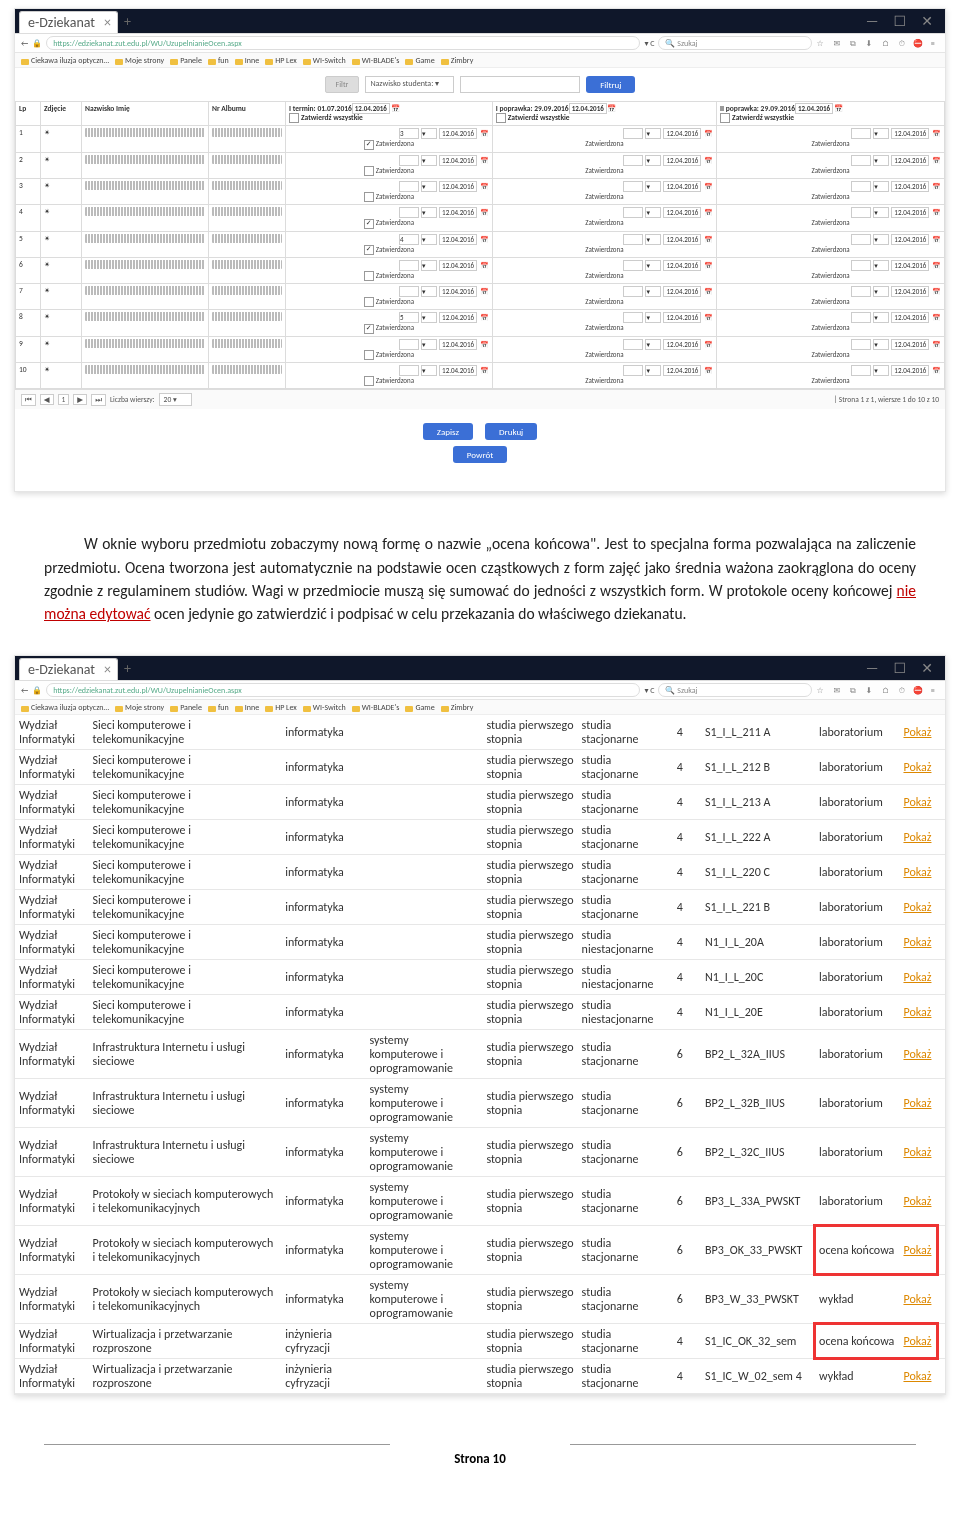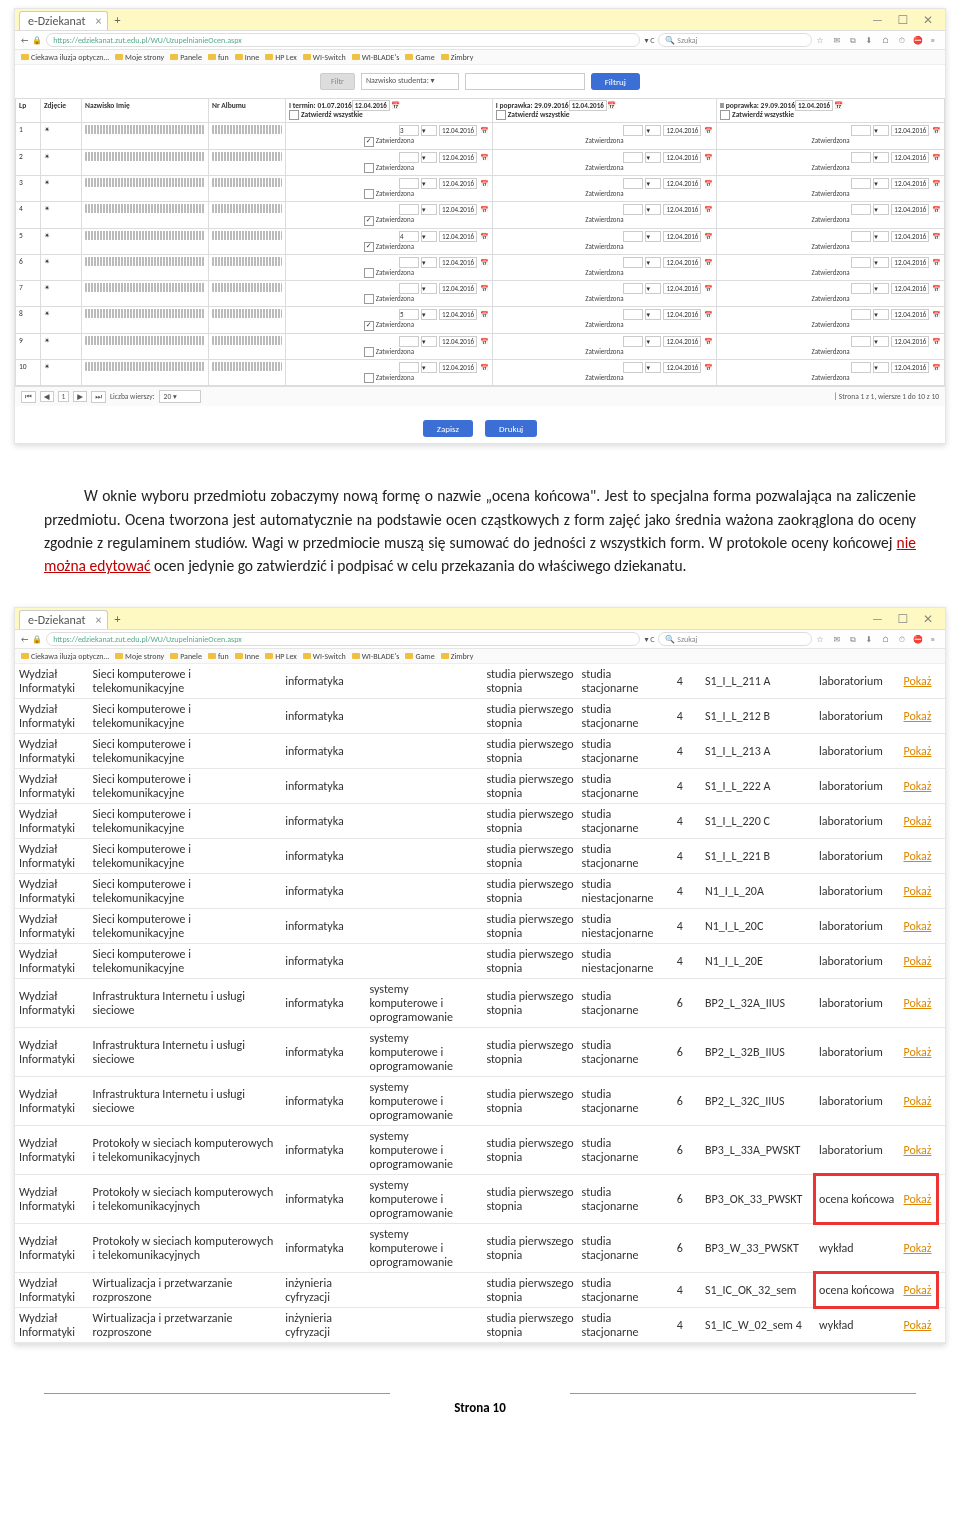--- a/index.html
+++ b/index.html
@@ -1,34 +1,34 @@
 <!DOCTYPE html>
 <html><head>
 <meta charset="utf-8">
 <style>
   body{margin:0;font-family:Calibri,Arial,sans-serif;background:#fff;color:#000;font-size:13px;width:960px}
   .screenshot{margin:8px 14px 16px;border:1px solid #e5e5e5;box-shadow:0 2px 6px rgba(0,0,0,.15);background:#f9f9f9}
-  .browser-bar{display:flex;align-items:center;background:#fef9c3;border-bottom:1px solid #ddd;font-size:12px;color:#555}
+  .browser-bar{display:flex;align-items:center;background:#0f172a;border-bottom:1px solid #ddd;font-size:14px;color:#555}
   .tab{background:#fff;border:1px solid #ccc;border-bottom:none;padding:2px 22px 2px 8px;margin:2px 0 0 4px;border-radius:3px 3px 0 0;position:relative}
   .tab .x{position:absolute;right:6px;top:2px;color:#888}
   .plus{margin-left:6px;color:#666}
   .win-btns{margin-left:auto;padding:2px 6px;color:#888;letter-spacing:6px}
   .addr-row{display:flex;align-items:center;padding:2px 6px;background:#fefefe;border-bottom:1px solid #e5e5e5;font-size:8px;color:#555;gap:4px}
   .addr{flex:1;border:1px solid #ddd;border-radius:10px;padding:1px 6px;background:#fff;color:#5a8;overflow:hidden;white-space:nowrap}
   .search{width:140px;border:1px solid #ddd;border-radius:10px;padding:1px 6px;background:#fff;color:#888}
   .tool-icons{color:#888;letter-spacing:4px}
   .tool-icons .red{color:#d33}
   .book-row{display:flex;gap:6px;padding:2px 6px;font-size:8px;color:#444;border-bottom:1px solid #eee;background:#fafafa;flex-wrap:wrap}
-  .bk{display:flex;align-items:center;gap:2px}
+  .bk{display:flex;align-items:flex-end;gap:2px}
   .folder{width:8px;height:6px;background:#f0c040;border-radius:1px}
   .content{background:#fff}
   
   .filter-row{display:flex;justify-content:center;gap:6px;padding:8px;font-size:8px}
   .ghost-btn{background:#ddd;color:#888;border:1px solid #ccc;padding:2px 10px;border-radius:2px}
-  .tiny-select{border:1px solid #ccc;background:#fff;padding:1px 23px 1px 4px;color:#555}
+  .tiny-select{border:1px solid #ccc;background:#fff;padding:1px 14px 1px 4px;color:#555}
   .small-input{border:1px solid #ccc;padding:1px 4px;width:110px}
   .blue-btn{background:#3b6fd6;color:#fff;padding:3px 14px;border-radius:3px;font-size:9px;border:0}
   .grades{width:100%;border-collapse:collapse;font-size:7.5px;color:#333}
   .grades th,.grades td{border:1px solid #dcdcdc;padding:2px 3px;text-align:left;vertical-align:top}
   .grades th{background:#fff;font-weight:bold;font-size:7.5px}
   .term-head{white-space:nowrap}
   .date-pill{border:1px solid #ccc;background:#fff;padding:0 2px;font-size:7px}
   .cal{color:#5a8;margin-left:1px}
   .grade-line{display:flex;align-items:center;gap:2px;justify-content:flex-end;font-size:7px}
   .mini-in{border:1px solid #ccc;width:18px;height:9px;background:#fff}
@@ -489,20 +489,23 @@
       <span class="pg-btn">▶</span>
       <span class="pg-btn">⏭</span>
       <span>Liczba wierszy:</span>
       <span class="tiny-select"><span>20</span> ▾</span>
       <span class="right">| Strona 1 z 1, wiersze 1 do 10 z 10</span>
     </div>
     <div class="btn-row">
       <span class="blue-btn">Zapisz</span>
       <span class="blue-btn">Drukuj</span>
     </div>
+    <div class="btn-row2">
+      <span class="blue-btn">Powrót</span>
+    </div>
   </div>
 </div>
 
 <div class="body-text">
   <p><span>W oknie wyboru przedmiotu zobaczymy nową formę o nazwie „ocena końcowa". Jest to specjalna forma pozwalająca na zaliczenie przedmiotu. Ocena tworzona jest automatycznie na podstawie ocen cząstkowych z form zajęć jako średnia ważona zaokrąglona do oceny zgodnie z regulaminem studiów. Wagi w przedmiocie muszą się sumować do jedności z wszystkich form. W protokole oceny końcowej </span><span class="red-ul">nie można edytować</span><span> ocen jedynie go zatwierdzić i podpisać w celu przekazania do właściwego dziekanatu.</span></p>
 </div>
 
 <div class="screenshot">
   <div class="browser-bar">
     <div class="tab"><span>e-Dziekanat</span><span class="x">×</span></div>

